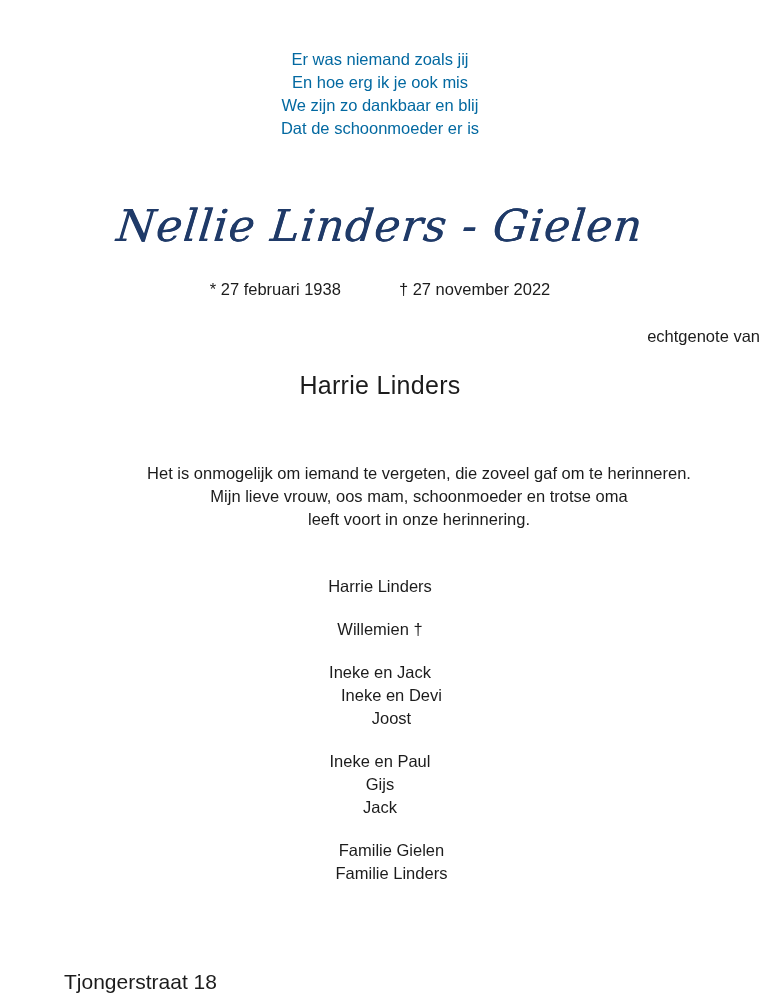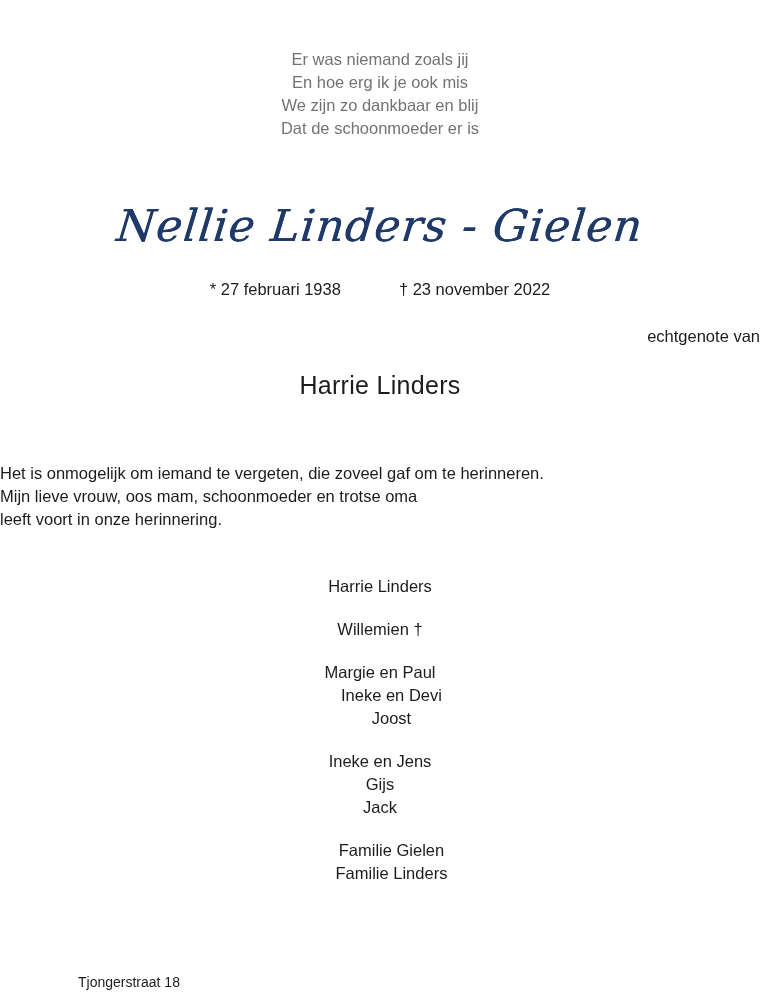--- a/index.html
+++ b/index.html
@@ -21,21 +21,21 @@
     box-sizing: border-box;
     position: relative;
   }
 
   
   .poem {
     text-align: center;
     margin-top: 48px;
     font-size: 16.5px;
     line-height: 23px;
-    color: #737373;
+    color: #0369a1;
     font-weight: 400;
   }
   .poem div {
     white-space: pre;
   }
 
   
   .name-wrap {
     text-align: center;
     margin-top: 60px;
@@ -72,43 +72,44 @@
   .spouse {
     text-align: center;
     margin-top: 25px;
     font-size: 25px;
     letter-spacing: 0.3px;
   }
 
   
   .message {
     margin-top: 62px;
+    margin-left: 78px;
     font-size: 16.5px;
     line-height: 23px;
-    text-align: left;
+    text-align: center;
   }
   .message div { white-space: pre; }
 
   
   .family {
     text-align: center;
     margin-top: 44px;
     font-size: 16.5px;
     line-height: 23px;
   }
   .fam-group { margin-bottom: 20px; }
   .fam-group:last-child { margin-bottom: 0; }
   .fam-line { white-space: pre; }
 
   
   .address {
     position: absolute;
-    left: 78px;
+    left: 64px;
     bottom: 52px;
-    font-size: 14px;
+    font-size: 21px;
     line-height: 22px;
   }
   .address div { white-space: pre; }
 </style>
 </head>
 <body>
 
 <div class="card">
 
   <div class="poem">
@@ -117,47 +118,47 @@
     <div>We zijn zo dankbaar en blij</div>
     <div>Dat de schoonmoeder er is</div>
   </div>
 
   <div class="name-wrap">
     <span class="name">Nellie Linders - Gielen</span>
   </div>
 
   <div class="dates">
     <span>* 27 februari 1938</span>
-    <span>† 23 november 2022</span>
+    <span>† 27 november 2022</span>
   </div>
 
   <div class="subtitle">echtgenote van</div>
 
   <div class="spouse">Harrie Linders</div>
 
   <div class="message">
     <div>Het is onmogelijk om iemand te vergeten, die zoveel gaf om te herinneren.</div>
     <div>Mijn lieve vrouw, oos mam, schoonmoeder en trotse oma</div>
     <div>leeft voort in onze herinnering.</div>
   </div>
 
   <div class="family">
     <div class="fam-group">
       <div class="fam-line">Harrie Linders</div>
     </div>
     <div class="fam-group">
       <div class="fam-line">Willemien †</div>
     </div>
     <div class="fam-group">
-      <div class="fam-line">Margie en Paul</div>
+      <div class="fam-line">Ineke en Jack</div>
       <div class="fam-line">     Ineke en Devi</div>
       <div class="fam-line">     Joost</div>
     </div>
     <div class="fam-group">
-      <div class="fam-line">Ineke en Jens</div>
+      <div class="fam-line">Ineke en Paul</div>
       <div class="fam-line">Gijs</div>
       <div class="fam-line">Jack</div>
     </div>
     <div class="fam-group">
       <div class="fam-line">     Familie Gielen</div>
       <div class="fam-line">     Familie Linders</div>
     </div>
   </div>
 
   <div class="address">

